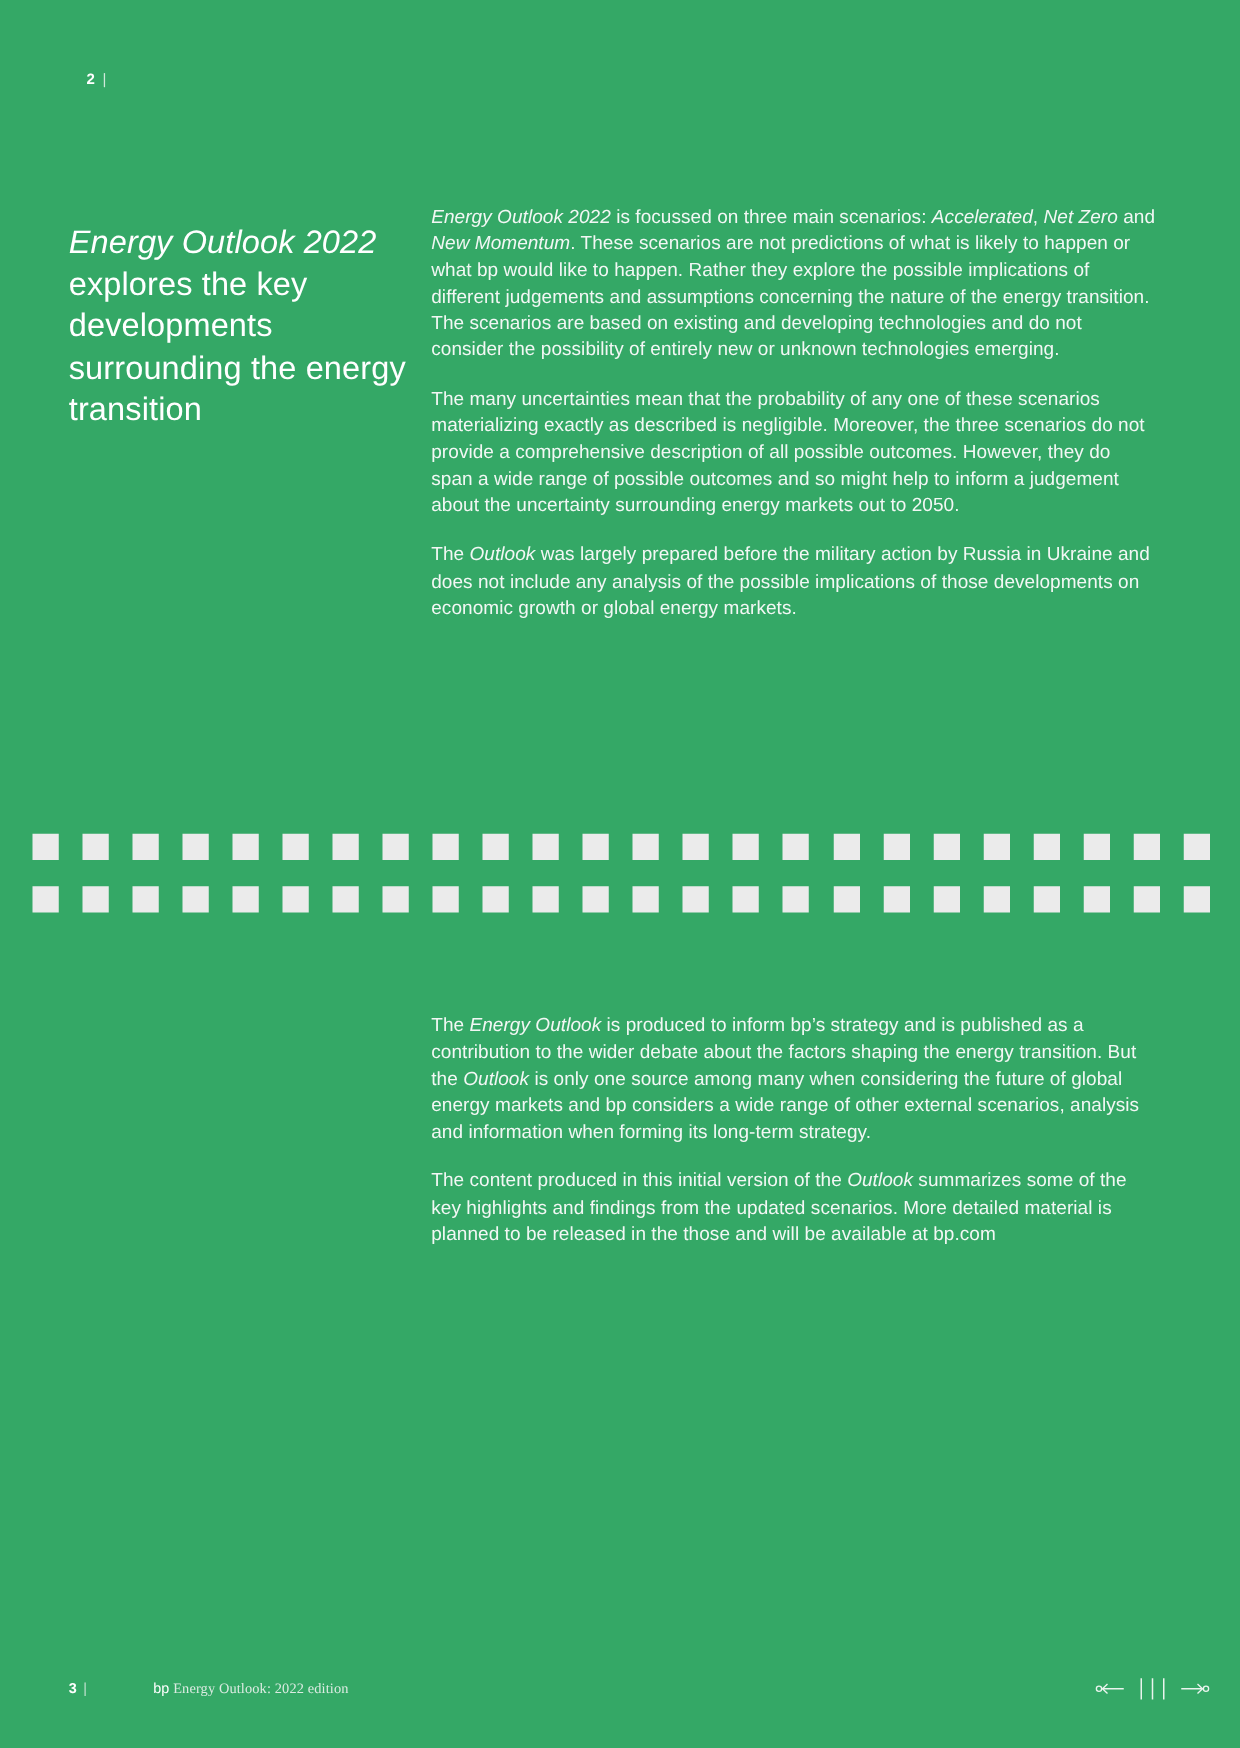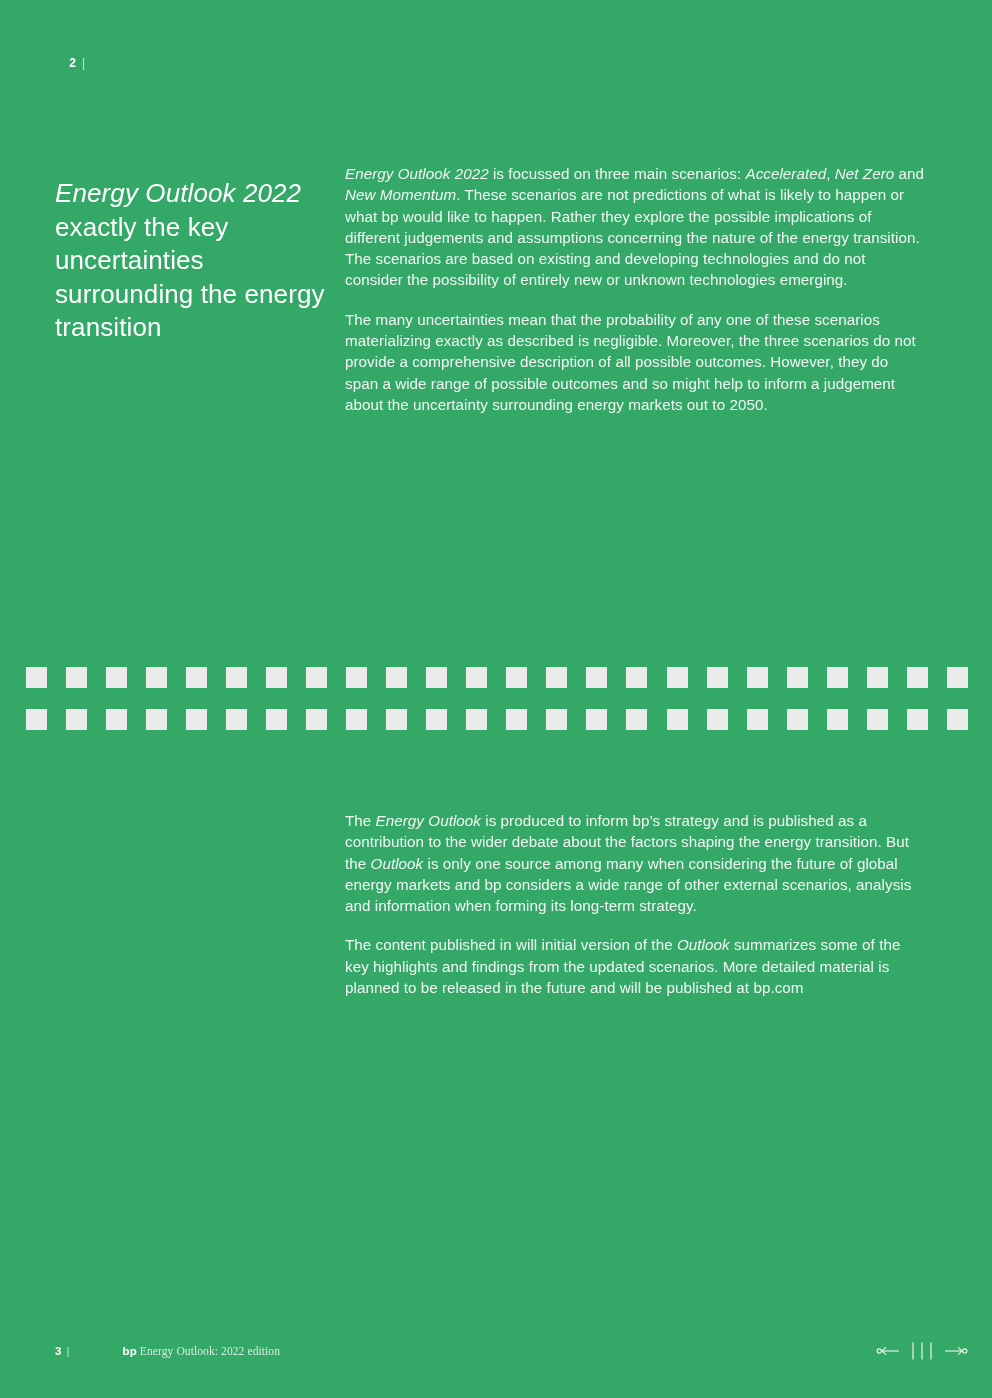--- a/index.html
+++ b/index.html
@@ -115,21 +115,21 @@
   }
   .footer .fnum {
     font-weight: bold;
     color: #ffffff;
   }
   .footer .fbar {
     color: #bfe0cd;
     margin: 0 5px;
   }
   .footer .fbp {
-    font-weight: bold;
+    font-weight: normal;
     color: #ffffff;
     padding-left: 48px;
   }
   .footer .ftext {
     color: #dcebe2;
     font-family: Liberation Serif, serif;
   }
 
   
   .nav {
@@ -151,25 +151,26 @@
 </style>
 </head>
 <body>
 
 <div class="page">
 
   <div class="page-marker">
     <span class="num">2</span><span class="bar">|</span>
   </div>
 
-  <h1 class="heading"><span class="it">Energy Outlook 2022</span><span> exactly the key uncertainties surrounding the energy transition</span></h1>
+  <h1 class="heading"><span class="it">Energy Outlook 2022</span><span> explores the key developments surrounding the energy transition</span></h1>
 
   <div class="col top">
       <p><span class="it">Energy Outlook 2022</span><span> is focussed on three main scenarios: </span><span class="it">Accelerated</span><span>, </span><span class="it">Net Zero</span><span> and </span><span class="it">New Momentum</span><span>. These scenarios are not predictions of what is likely to happen or what bp would like to happen. Rather they explore the possible implications of different judgements and assumptions concerning the nature of the energy transition. The scenarios are based on existing and developing technologies and do not consider the possibility of entirely new or unknown technologies emerging.</span></p>
       <p><span>The many uncertainties mean that the probability of any one of these scenarios materializing exactly as described is negligible. Moreover, the three scenarios do not provide a comprehensive description of all possible outcomes. However, they do span a wide range of possible outcomes and so might help to inform a judgement about the uncertainty surrounding energy markets out to 2050.</span></p>
+      <p><span>The </span><span class="it">Outlook</span><span> was largely prepared before the military action by Russia in Ukraine and does not include any analysis of the possible implications of those developments on economic growth or global energy markets.</span></p>
     </div>
 
   <div class="square-band">
     <div class="square-row">
         <span class="square"></span>
         <span class="square"></span>
         <span class="square"></span>
         <span class="square"></span>
         <span class="square"></span>
         <span class="square"></span>
@@ -215,21 +216,21 @@
         <span class="square"></span>
         <span class="square"></span>
         <span class="square"></span>
         <span class="square"></span>
         <span class="square"></span>
       </div>
   </div>
 
   <div class="col bottom">
       <p><span>The </span><span class="it">Energy Outlook</span><span> is produced to inform bp’s strategy and is published as a contribution to the wider debate about the factors shaping the energy transition. But the </span><span class="it">Outlook</span><span> is only one source among many when considering the future of global energy markets and bp considers a wide range of other external scenarios, analysis and information when forming its long-term strategy.</span></p>
-      <p><span>The content published in will initial version of the </span><span class="it">Outlook</span><span> summarizes some of the key highlights and findings from the updated scenarios. More detailed material is planned to be released in the future and will be published at bp.com</span></p>
+      <p><span>The content produced in this initial version of the </span><span class="it">Outlook</span><span> summarizes some of the key highlights and findings from the updated scenarios. More detailed material is planned to be released in the those and will be available at bp.com</span></p>
     </div>
 
   <div class="footer"><span class="fnum">3</span><span class="fbar">|</span><span class="fbp">bp</span><span class="ftext"> Energy Outlook: 2022 edition</span></div>
 
   <div class="nav">
     <span class="nav-arrow">
       <svg width="24" height="14" viewBox="0 0 24 14" aria-hidden="true">
         <line x1="6" y1="7" x2="23" y2="7" stroke="#eaf4ee" stroke-width="1.1"></line>
         <polyline points="10,3.2 6,7 10,10.8" fill="none" stroke="#eaf4ee" stroke-width="1.1"></polyline>
         <circle cx="3.2" cy="7" r="2.1" fill="none" stroke="#eaf4ee" stroke-width="1.1"></circle>

